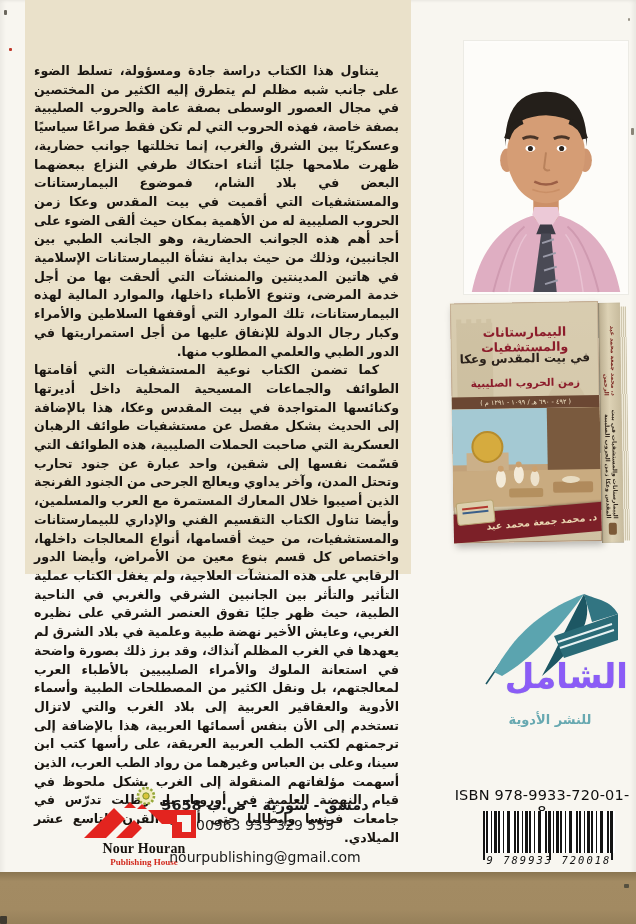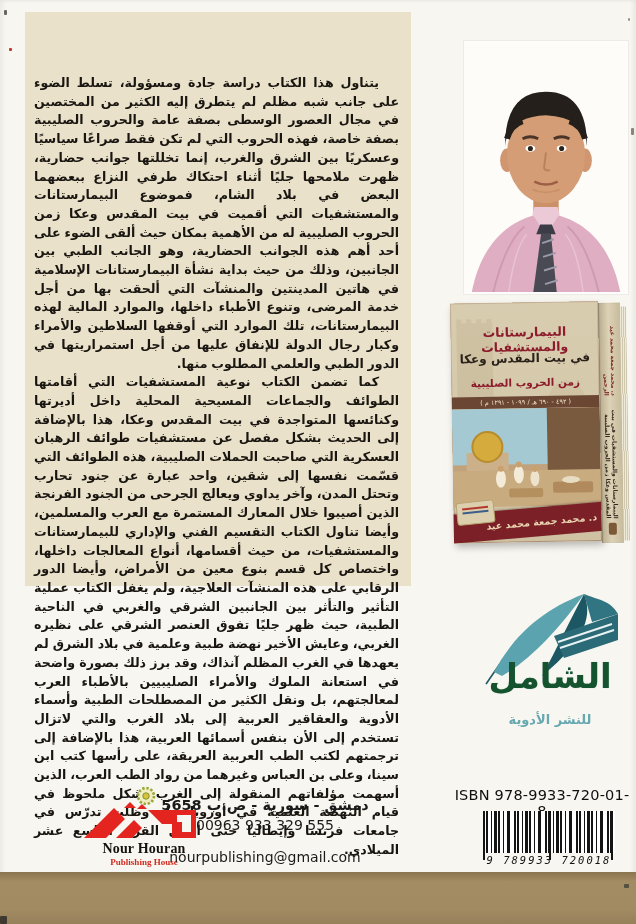--- a/index.html
+++ b/index.html
@@ -1,20 +1,20 @@
 <!DOCTYPE html>
 <html><head>
 <meta charset="utf-8">
 <style>
   html,body{margin:0;padding:0;}
   .page{position:relative;width:636px;height:924px;background:#f8f6f0;overflow:hidden;
         font-family:"DejaVu Sans",sans-serif;
         box-shadow:inset 3px 0 4px rgba(0,0,0,.05), inset -3px 0 4px rgba(0,0,0,.06);}
   
-  .synopsis{position:absolute;left:25px;top:12px;width:386px;height:574px;background:#eae1ca;
+  .synopsis{position:absolute;left:25px;top:0;width:386px;height:574px;background:#eae1ca;
             box-sizing:border-box;padding:62px 12px 0 9px;direction:rtl;text-align:justify;}
   .synopsis p{margin:0;font-size:12.6px;font-weight:bold;line-height:18.7px;color:#191510;
               text-indent:20px;word-spacing:-0.6px;}
   
   .photo{position:absolute;left:463px;top:40px;width:166px;height:255px;background:#fefdfb;
          border:1px solid #ecebe5;box-sizing:border-box;overflow:hidden;}
   .photo svg{display:block;width:100%;height:100%;}
   
   .book{position:absolute;left:452px;top:302px;width:180px;height:243px;transform:rotate(-1deg);}
   .book-front{position:absolute;left:0;top:0;width:148px;height:240px;overflow:hidden;
@@ -42,22 +42,22 @@
               box-shadow:inset 1px 0 1px rgba(0,0,0,.25);display:flex;flex-direction:column;
               align-items:center;box-sizing:border-box;padding:8px 0;overflow:hidden;}
   .spine-author{writing-mode:vertical-rl;font-size:6px;font-weight:bold;color:#7c2a24;direction:rtl;height:86px;overflow:hidden;}
   .spine-title{writing-mode:vertical-rl;font-size:6px;font-weight:bold;color:#342a20;direction:rtl;height:118px;overflow:hidden;margin-top:6px;}
   .spine-orn{width:8px;height:12px;background:#7c5a38;margin-top:4px;border-radius:2px;}
   .book-pages{position:absolute;left:170px;top:6px;width:6px;height:234px;
               background:repeating-linear-gradient(90deg,#efe9d8 0 1px,#cfc7ae 1px 2px);}
   
   .plogo{position:absolute;left:472px;top:584px;width:156px;height:198px;}
   .plogo svg{position:absolute;left:8px;top:0;width:142px;height:104px;}
-  .pub-name{position:absolute;top:72px;left:0;right:0;text-align:center;font-size:34px;
-            font-weight:bold;color:#14532d;direction:rtl;text-shadow:0 0 1px rgba(63,126,139,.4);}
+  .pub-name{position:absolute;top:72px;left:0;right:0;text-align:right;font-size:34px;
+            font-weight:bold;color:#8b5cf6;direction:rtl;text-shadow:0 0 1px rgba(63,126,139,.4);}
   .pub-tagline{position:absolute;top:128px;left:0;right:0;text-align:center;font-size:13px;
                font-weight:bold;color:#68a9b1;direction:rtl;}
   
   .isbn-label{position:absolute;left:452px;top:787px;width:180px;text-align:center;
               font-size:14.5px;color:#0f0f0f;letter-spacing:.2px;}
   .barcode{position:absolute;left:483px;top:811px;width:132px;text-align:center;}
   .bars{position:relative;height:42px;background:repeating-linear-gradient(90deg,
         #141414 0 2px,#fff 2px 3px,#141414 3px 5px,#fff 5px 8px,#141414 8px 9px,#fff 9px 11px,
         #141414 11px 14px,#fff 14px 15px,#141414 15px 17px,#fff 17px 20px,#141414 20px 21px,
         #fff 21px 24px,#141414 24px 27px,#fff 27px 31px);}

